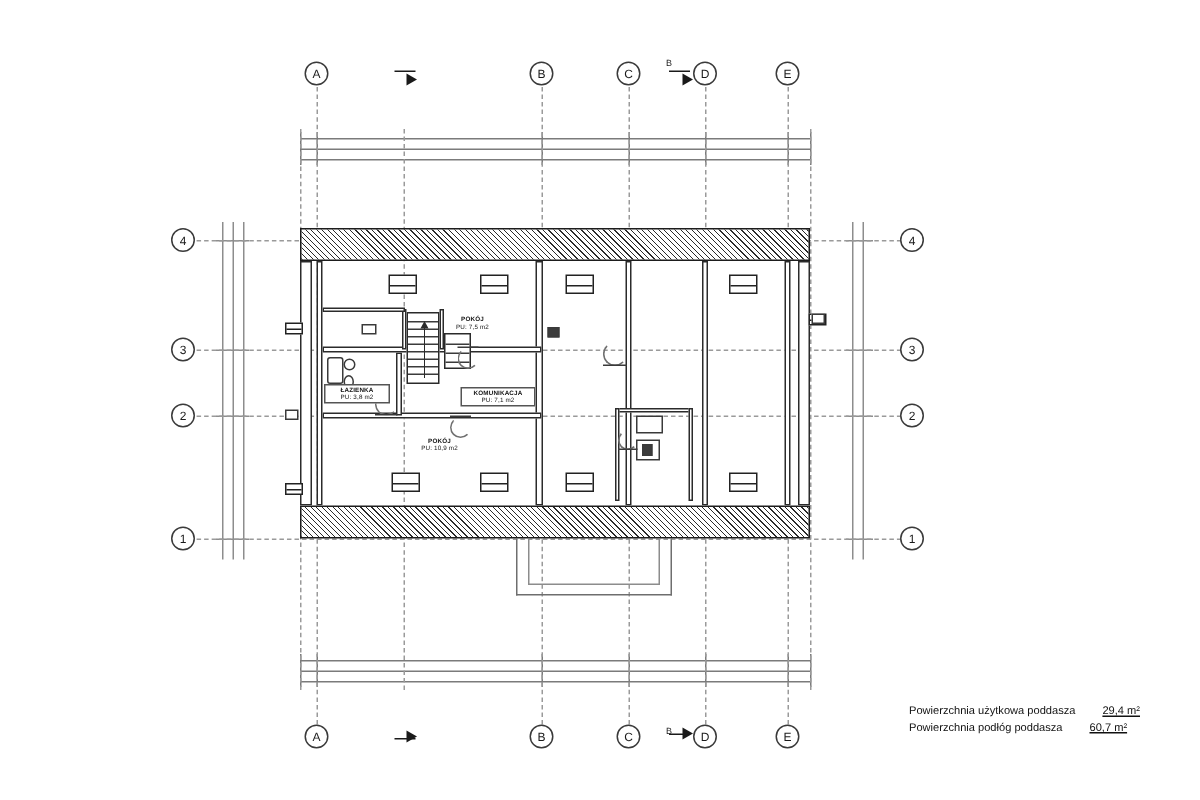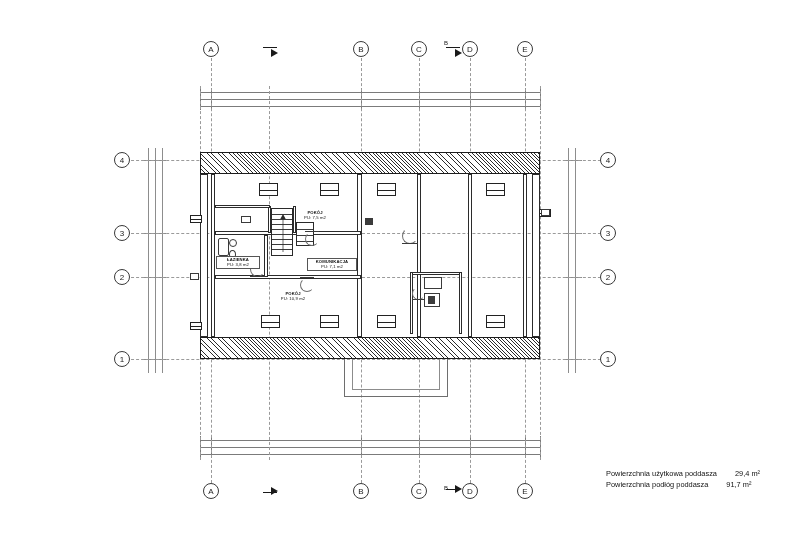--- a/index.html
+++ b/index.html
@@ -181,21 +181,21 @@
     position: absolute;
     right: 40px;
     bottom: 43px;
     font-size: 7.4px;
     line-height: 11px;
     color: #111111;
     text-align: left;
     white-space: nowrap;
   }
   .areas .row { display: block; }
-  .areas .val { display: inline-block; margin-left: 18px; }
+  .areas .val { display: inline-block; margin-left: 18px; text-decoration: underline; }
 </style>
 </head>
 <body>
 
 <div id="page">
 
   <div class="dim-line abs" style="left:200px; top:92px; width:340px;"></div>
   <div class="dim-line abs" style="left:200px; top:99px; width:340px;"></div>
   <div class="dim-line abs" style="left:200px; top:106px; width:340px;"></div>
   <div class="dim-tick abs" style="left:200px; top:88px; height:22px;"></div>
@@ -391,17 +391,17 @@
   </div>
 
   <div class="abs" style="left:344px; top:359px; width:104px; height:38px; border:1px solid #6e6e6e; border-top:none; box-sizing:border-box;"></div>
   <div class="abs" style="left:352px; top:359px; width:88px; height:31px; border:1px solid #8c8c8c; border-top:none; box-sizing:border-box;"></div>
 
   <div class="areas">
     <span class="row">
       <span>Powierzchnia użytkowa poddasza</span><span class="val">29,4 m²</span>
     </span>
     <span class="row">
-      <span>Powierzchnia podłóg poddasza</span><span class="val">91,7 m²</span>
+      <span>Powierzchnia podłóg poddasza</span><span class="val">60,7 m²</span>
     </span>
   </div>
 
 </div>
 
 </body></html>

